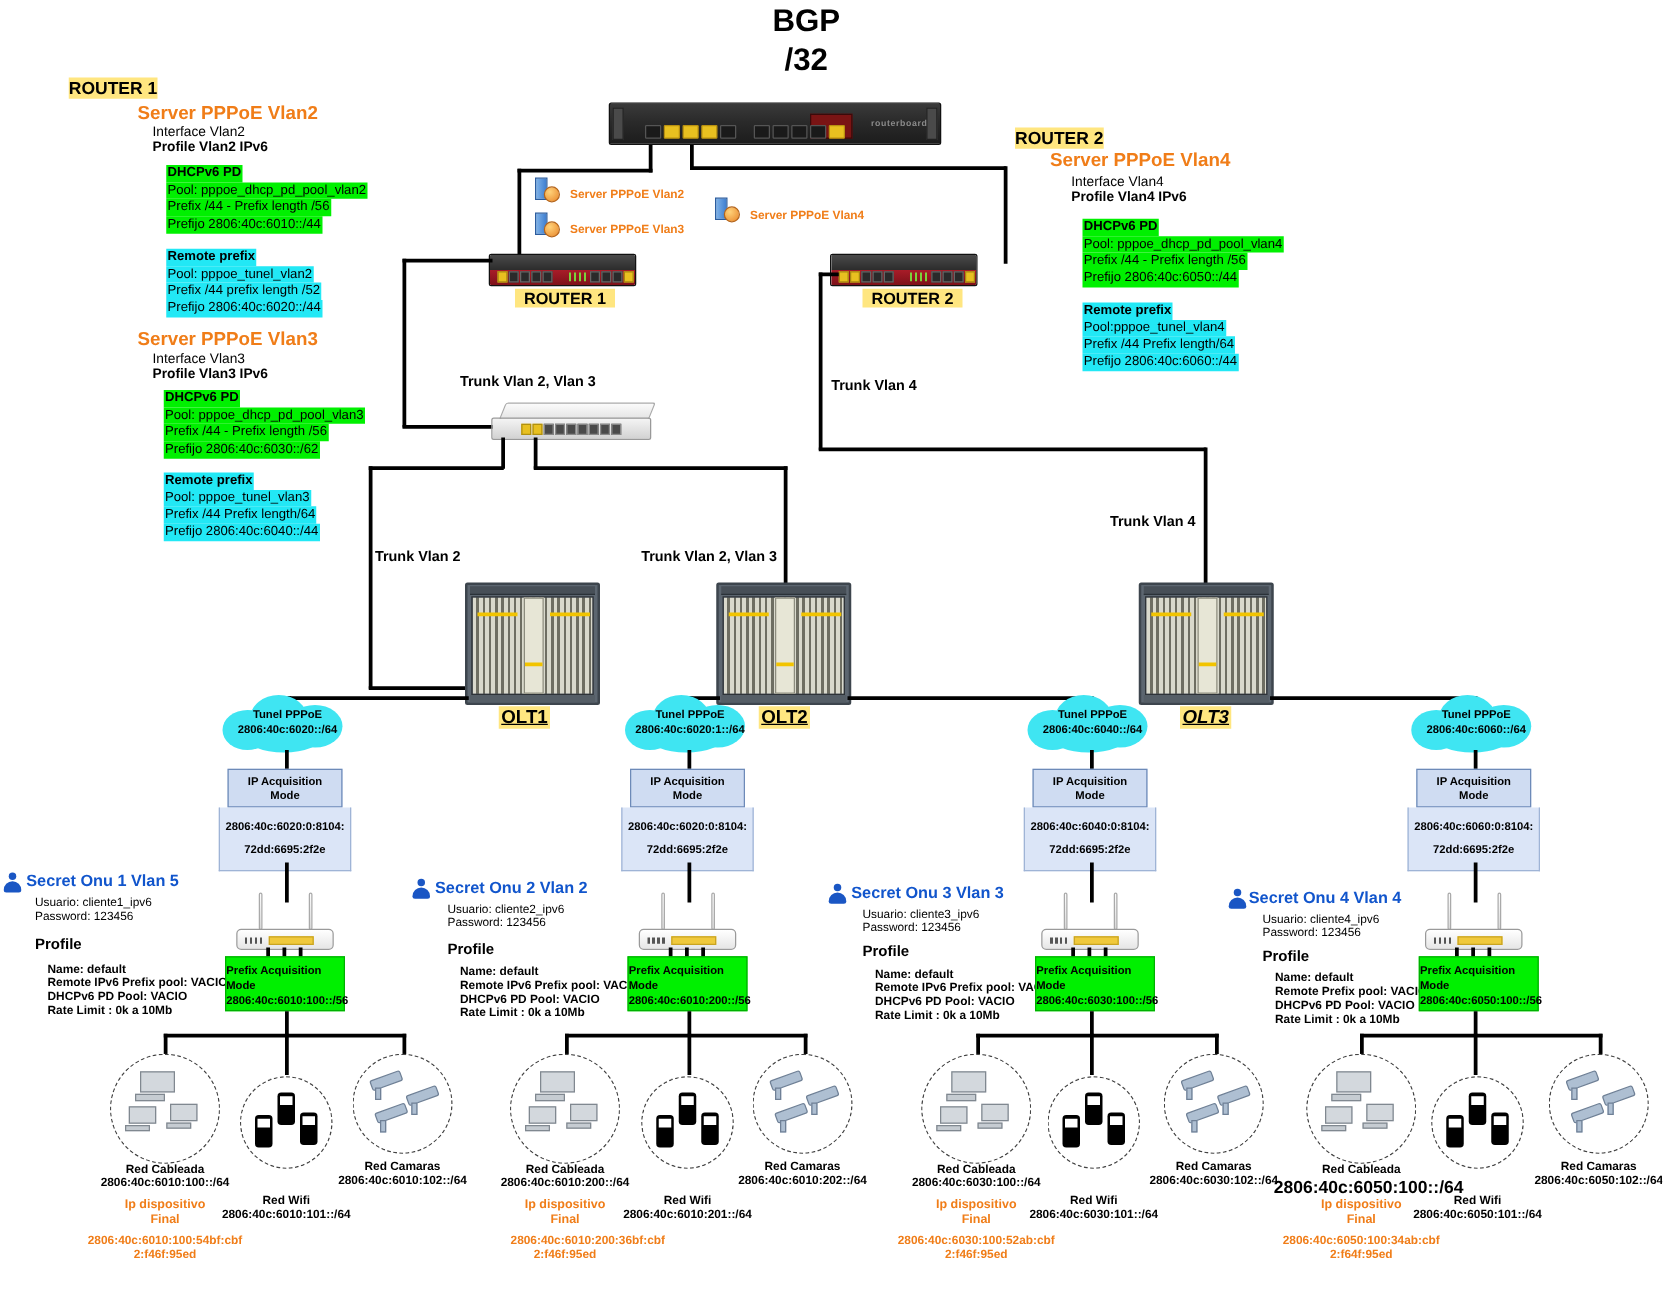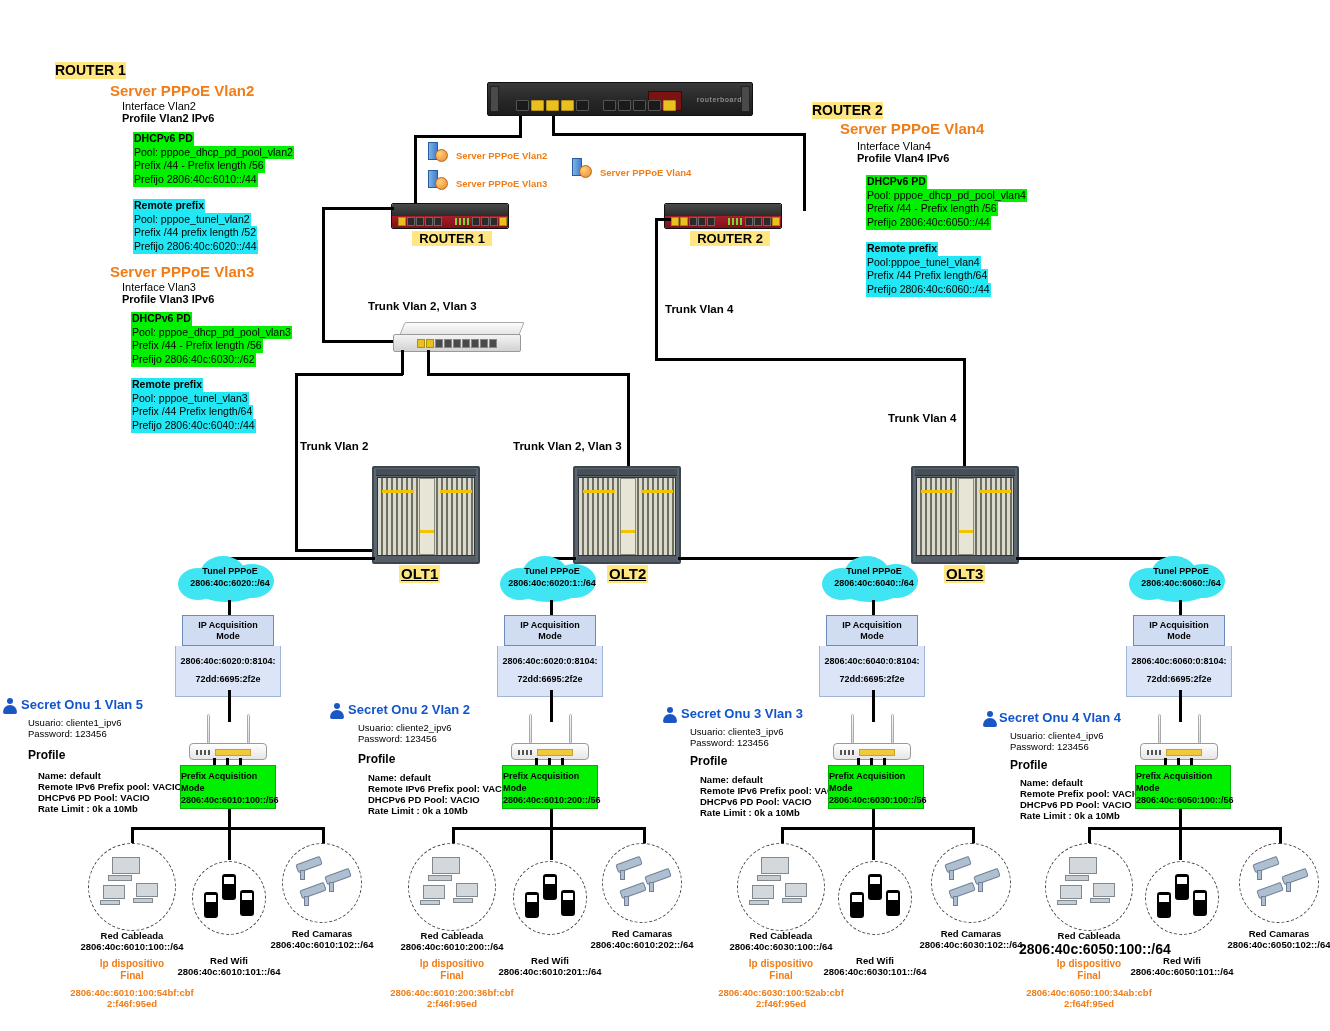--- a/index.html
+++ b/index.html
@@ -243,20 +243,24 @@
   }
   .cam-ic .mount {
     position: absolute; background: #aebfd2; border: 1px solid #6f8096;
   }
 </style>
 </head>
 <body>
 
 <div id="canvas">
 
+  <div class="t title-bgp" style="left:565px; top:2px; width:160px;">
+    <div>BGP</div>
+    <div>/32</div>
+  </div>
 
   <div class="rb-main" style="left:487px; top:82px;">
     <div class="ears" style="left:2px;"></div>
     <div class="ears" style="right:2px;"></div>
     <div class="lcd"></div>
     <div class="ports">
       <div class="p"></div>
       <div class="p y"></div>
       <div class="p y"></div>
       <div class="p y"></div>
@@ -456,21 +460,21 @@
 
   <div class="olt" style="left:911px; top:466px;">
     <div class="topbar"></div>
     <div class="rails"></div>
     <div class="card"></div>
     <div class="ybar" style="left:8px; top:22px; width:32px;"></div>
     <div class="ybar" style="left:66px; top:22px; width:32px;"></div>
     <div class="ybar" style="left:46px; top:62px; width:14px;"></div>
     <div class="botbar"></div>
   </div>
-  <div class="t olt-tag" style="left:944px; top:565px;">OLT3</div>
+  <div class="t olt-tag" style="left:944px; top:565px;font-style:italic;">OLT3</div>
 
   <div class="wire wh" style="left:230px; top:557px; width:145px;"></div>
   <div class="wire wv" style="left:230px; top:557px; height:12px;"></div>
 
   <div class="wire wh" style="left:551px; top:557px; width:25px;"></div>
   <div class="wire wv" style="left:551px; top:557px; height:12px;"></div>
 
   <div class="wire wh" style="left:678px; top:557px; width:195px;"></div>
   <div class="wire wv" style="left:872px; top:557px; height:12px;"></div>
 
@@ -773,21 +777,21 @@
     <div class="kb" style="left:0px; top:15px; width:20px; height:5px;"></div>
   </div>
   <div class="pc-ic" style="left:453px; top:883px; width:28px; height:22px;">
     <div class="mon" style="left:3px; top:0; width:22px; height:14px;"></div>
     <div class="kb" style="left:0px; top:15px; width:20px; height:5px;"></div>
   </div>
   <div class="t center bold" style="left:392px; top:930px; width:120px; font-size:9.5px;">Red Cableada</div>
   <div class="t center bold" style="left:382px; top:941px; width:140px; font-size:9.5px;">2806:40c:6010:200::/64</div>
   <div class="t center orange" style="left:392px; top:958px; width:120px; font-size:10px;">Ip dispositivo</div>
   <div class="t center orange" style="left:392px; top:970px; width:120px; font-size:10px;">Final</div>
-  <div class="t center orange" style="left:372px; top:987px; width:160px; font-size:9.5px;">2806:40c:6010:200:36bf:cbf</div>
+  <div class="t center orange" style="left:372px; top:987px; width:160px; font-size:9.5px;text-align:right;">2806:40c:6010:200:36bf:cbf</div>
   <div class="t center orange" style="left:372px; top:998px; width:160px; font-size:9.5px;">2:f46f:95ed</div>
 
   <div class="ncircle" style="left:513px; top:861px; width:74px; height:74px;"></div>
   <div class="phone-ic" style="left:543px; top:874px; width:14px; height:26px;">
       <div class="scr"></div>
     </div>
   <div class="phone-ic" style="left:525px; top:892px; width:14px; height:26px;">
       <div class="scr"></div>
     </div>
   <div class="phone-ic" style="left:561px; top:890px; width:14px; height:26px;">

